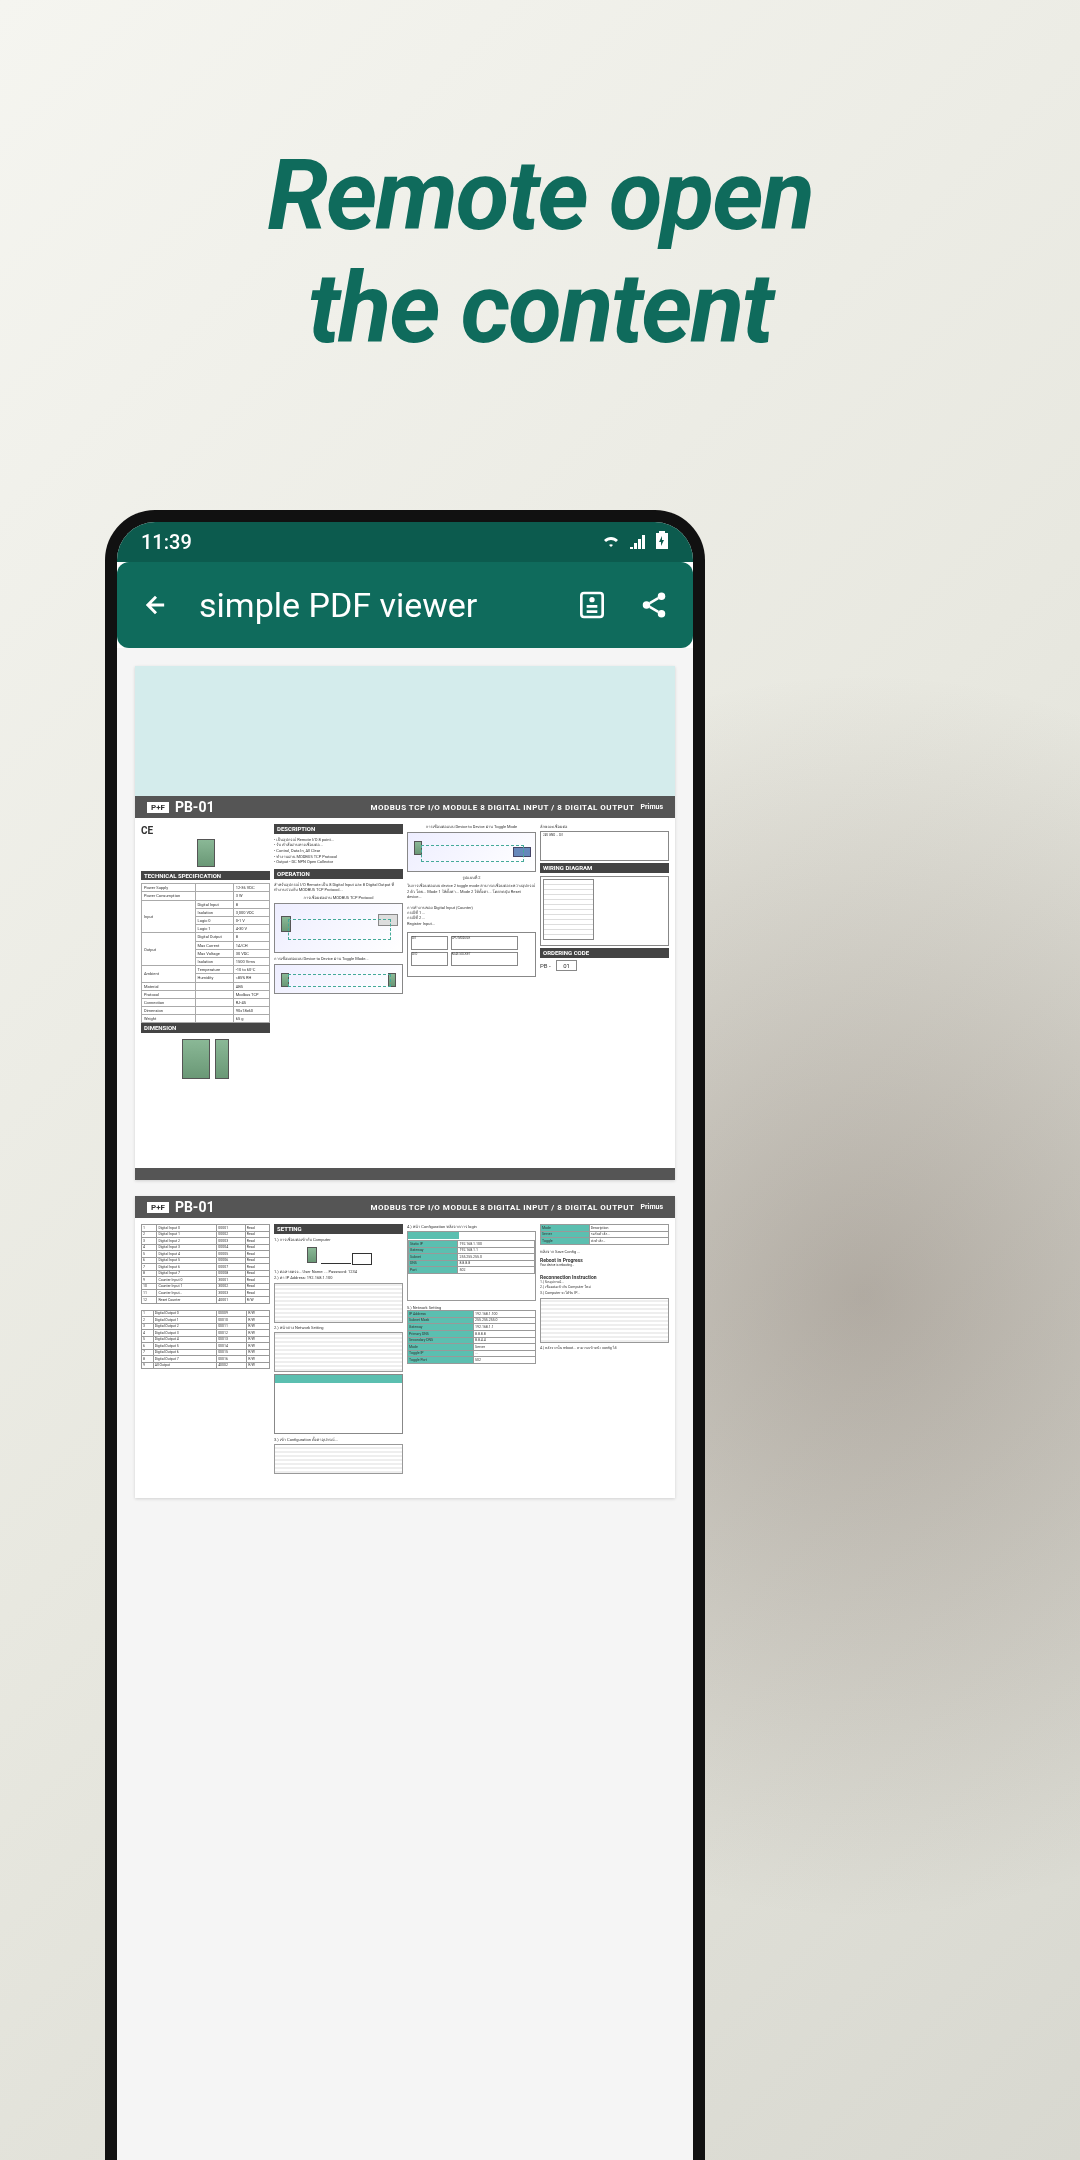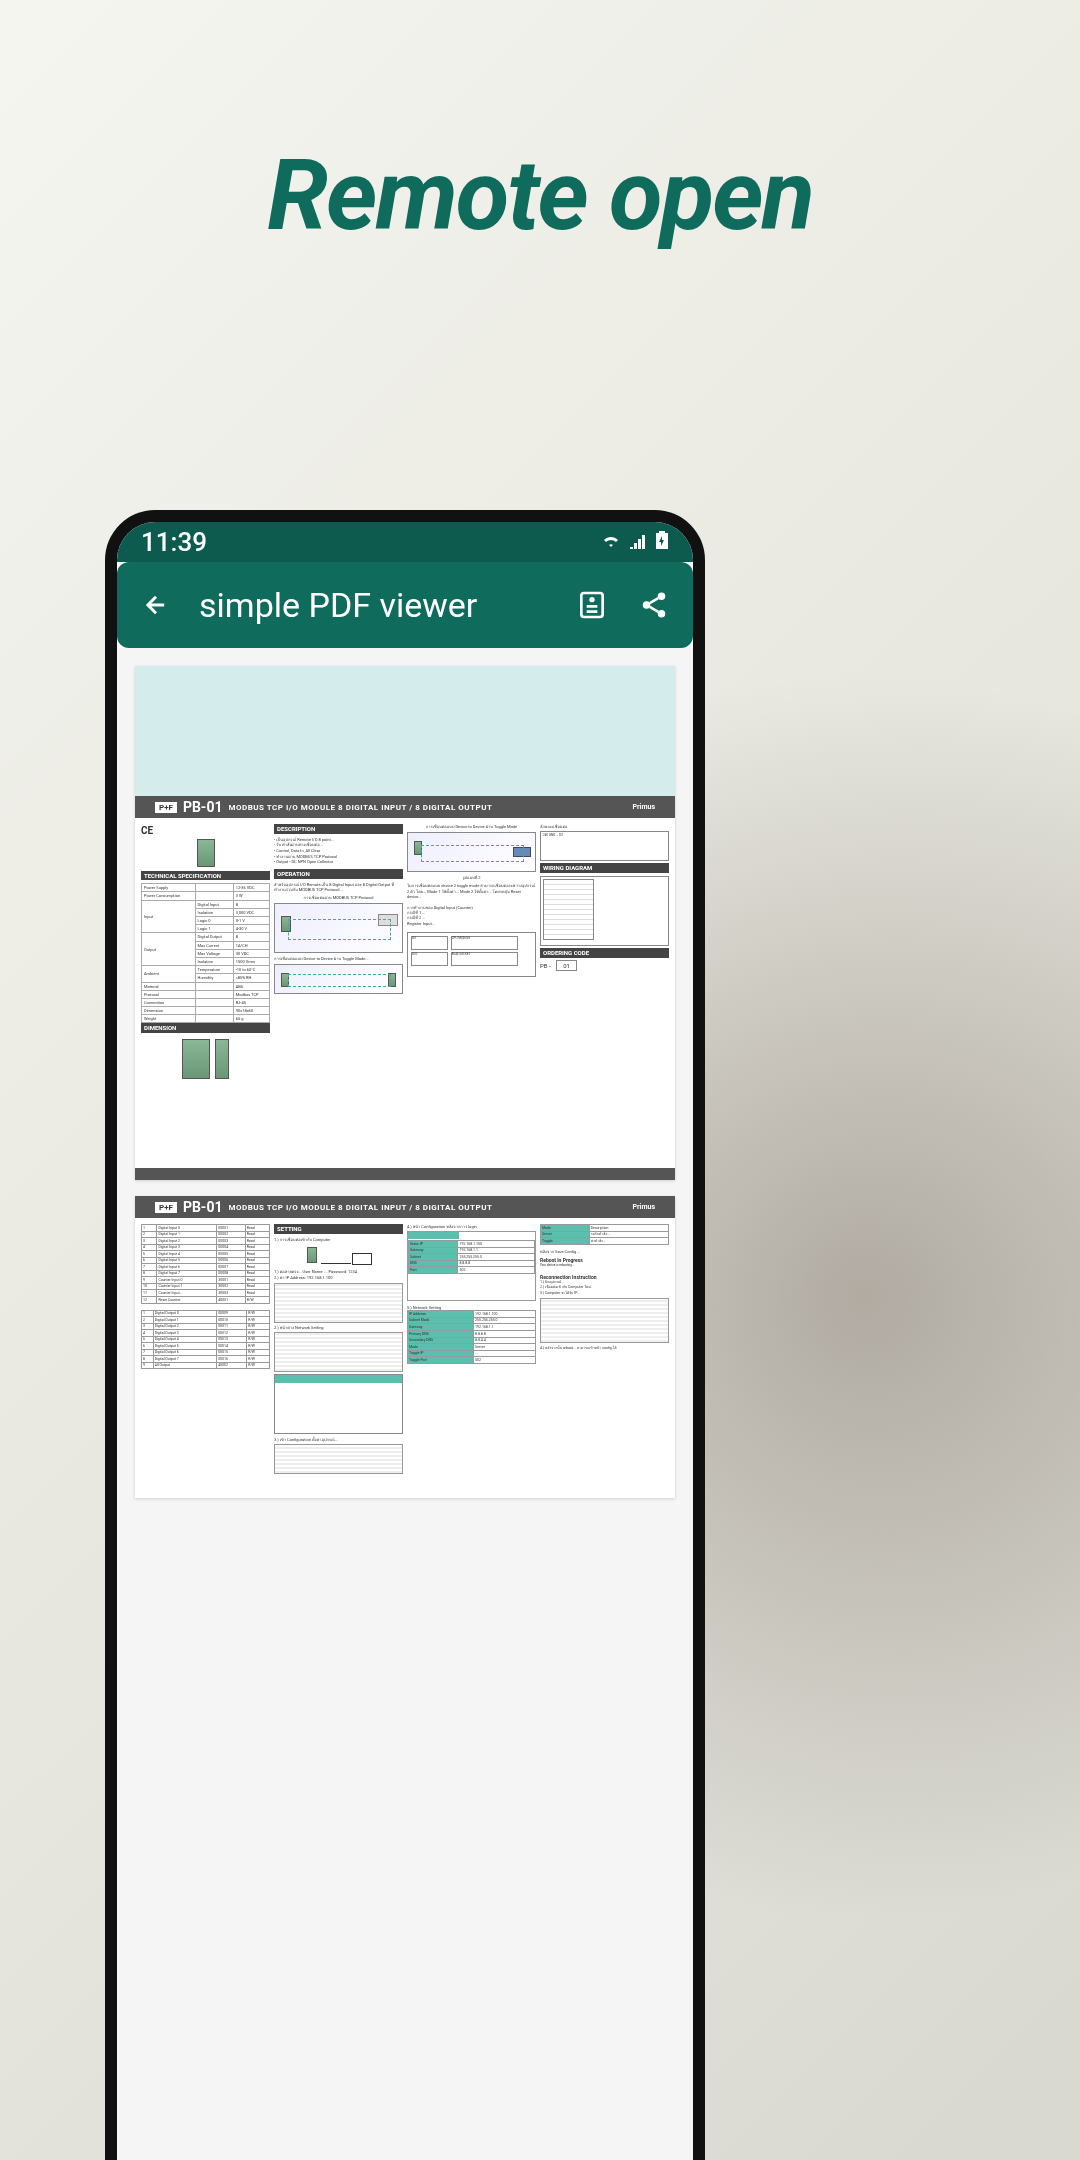--- a/index.html
+++ b/index.html
@@ -49,21 +49,21 @@
     flex-direction: column;
   }
   .status-bar {
     height: 40px;
     background: #0c5b4e;
     display: flex;
     align-items: center;
     justify-content: space-between;
     padding: 0 24px;
     color: #fff;
-    font-size: 26px;
+    font-size: 20px;
     font-weight: 500;
   }
   .status-icons { display:flex; gap:8px; align-items:center; font-size:18px; }
   .app-bar {
     height: 86px;
     background: #0f6b5c;
     display: flex;
     align-items: center;
     padding: 0 20px;
     gap: 24px;
@@ -86,25 +86,26 @@
   }
   .cyan-block {
     height: 130px;
     background: #d4ecec;
   }
   .doc-header {
     height: 22px;
     background: #555;
     display: flex;
     align-items: center;
-    padding: 0 20px;
+    padding: 0 12px;
     gap: 6px;
     color: #fff;
     font-size: 9px;
     font-weight: 700;
+    text-align: right;
   }
   .doc-header .logo { background:#fff; color:#333; padding:1px 4px; font-size:8px; }
   .doc-header .pb { color:#fff; font-size:14px; }
   .doc-header .desc { flex:1; font-size:8px; letter-spacing:0.5px; }
   .doc-header .brand { font-size:7px; }
   .doc-body {
     display: flex;
     padding: 6px;
     gap: 4px;
     height: 350px;
@@ -126,20 +127,21 @@
   .cyan-cell { background:#5bbfb0; }
   .screenshot { border:1px solid #999; height:40px; margin:2px 0; background:repeating-linear-gradient(0deg,#eee,#eee 2px,#fff 2px,#fff 4px); }
 </style>
 </head>
 <body>
 
 <div class="bg-overlay"></div>
 
 <div class="headline">
   <div>Remote open</div>
+  <div>the content</div>
 </div>
 
 <div class="phone">
   <div class="screen">
 
     <div class="status-bar">
       <span>11:39</span>
       <span class="status-icons">
         <span>
           <svg width="20" height="16" viewBox="0 0 20 16" fill="#fff">

